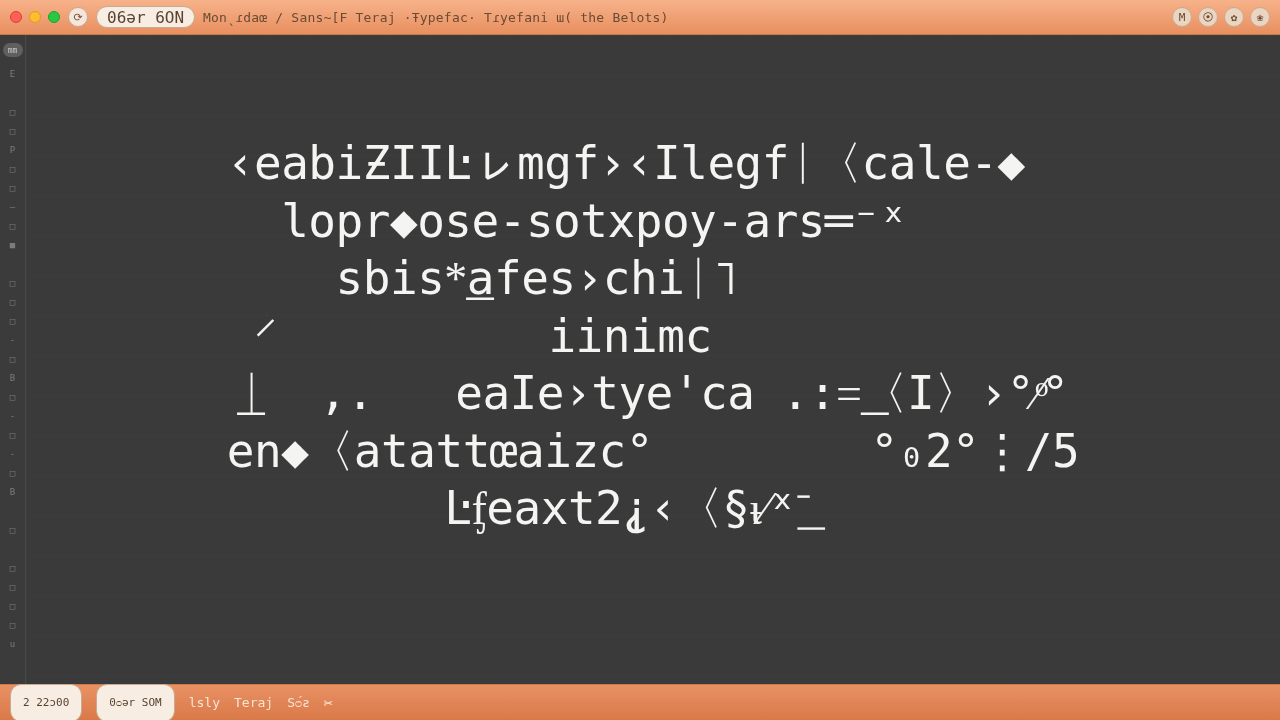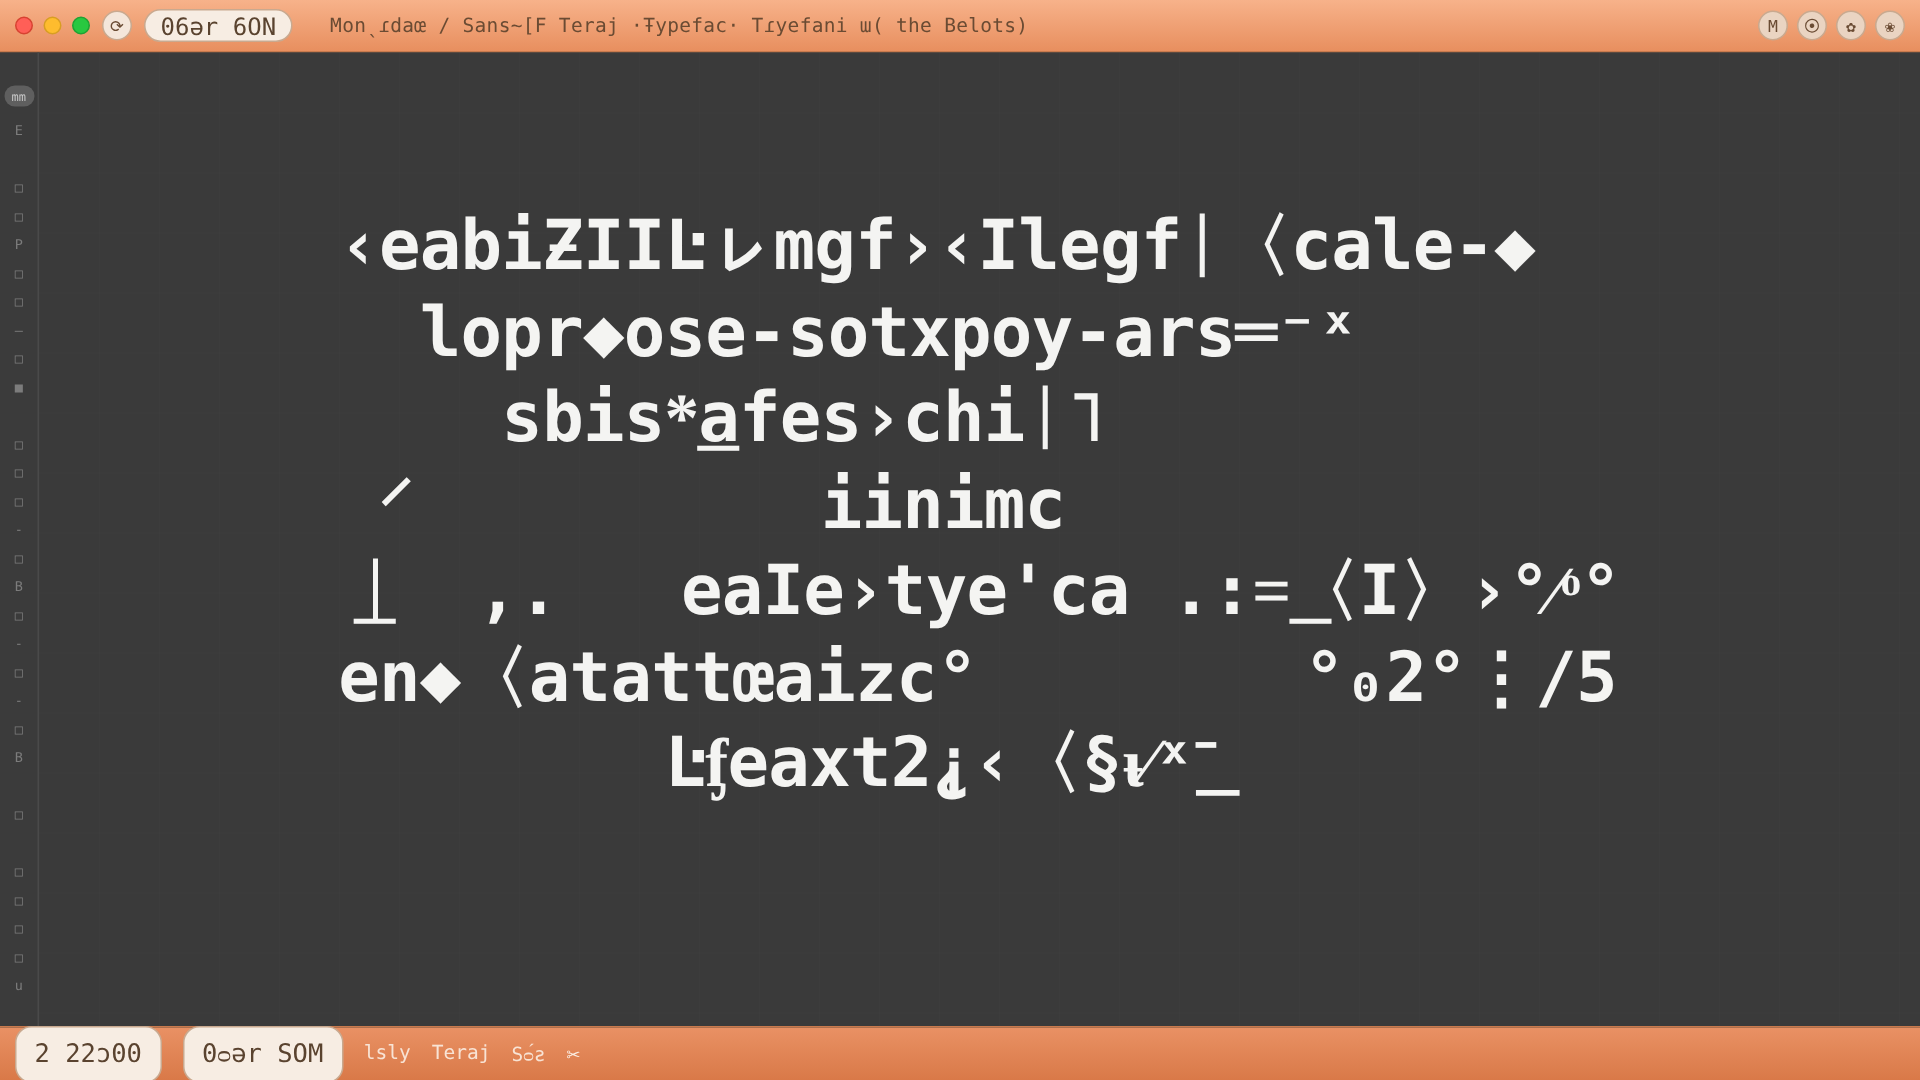--- a/index.html
+++ b/index.html
@@ -30,32 +30,32 @@
       font-size: 11px; color: #6a4b33;
     }
     .zoom-pill {
       height: 22px; padding: 0 10px;
       background: #f7ede3;
       border: 1px solid #c9a98f;
       border-radius: 11px;
       font-size: 16px; color: #5a432f;
       display: flex; align-items: center;
     }
-    .titlebar .title { font-size: 13px; color: #6a4b33; letter-spacing: .2px; margin-left: 17px; }
+    .titlebar .title { font-size: 13px; color: #6a4b33; letter-spacing: .2px; }
     .title-icons { margin-left: auto; display: flex; gap: 6px; }
     .title-icons .tb-btn { background: #ead4c2; }
 
     
     .workspace { flex: 1; display: flex; min-height: 0; }
 
     .ruler {
       width: 26px;
       background: #3b3b3b;
       display: flex; flex-direction: column; align-items: center;
-      padding-top: 22px; gap: 3px;
+      padding-top: 8px; gap: 3px;
       border-right: 1px solid #4a4a4a;
       font-size: 9px; color: #7c7c7c;
     }
     .ruler .units-pill {
       width: 20px; height: 14px; border-radius: 7px;
       background: #5f5f5f; color: #c8c8c8;
       font-size: 8px; display: flex; align-items: center; justify-content: center;
       margin-bottom: 4px;
     }
     .tick { width: 100%; display: flex; align-items: center; justify-content: center; height: 19px; }
@@ -73,39 +73,39 @@
       overflow: hidden;
     }
     .specimen {
       font-family: "Menlo","DejaVu Sans Mono","Consolas",monospace;
       font-size: 46px;
       line-height: 1.25;
       color: #f4f4f2;
       letter-spacing: -0.5px;
       white-space: pre;
       text-align: left;
-      font-weight: 700;
+      font-weight: 400;
     }
 
     
     .statusbar {
       height: 36px;
       background: linear-gradient(#e99164, #d97948);
       border-top: 1px solid #c97a4d;
       display: flex; align-items: center;
       padding: 0 10px; gap: 14px;
       color: #fbeee3; font-size: 13px;
     }
     .statusbar .pill {
       height: 38px; padding: 0 12px;
       background: #f7ede3; color: #5a432f;
       border: 1px solid #c9a98f;
       border-radius: 11px;
       display: flex; align-items: center;
-      font-size: 17px;
+      font-size: 11px;
       justify-content: flex-end;
     }
     .statusbar .seg { color: #fbeee3; opacity: .9; text-align: center; }
     .statusbar .cut-icon { font-size: 15px; color: #fbeee3; }
   </style>
 </head>
 <body>
 
 <div class="titlebar">
   <div class="traffic">

